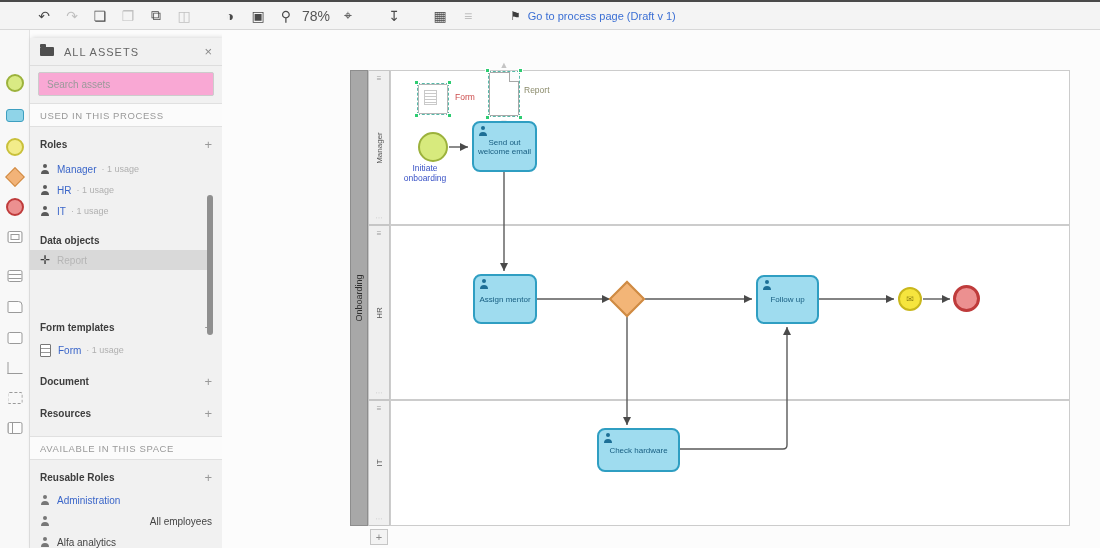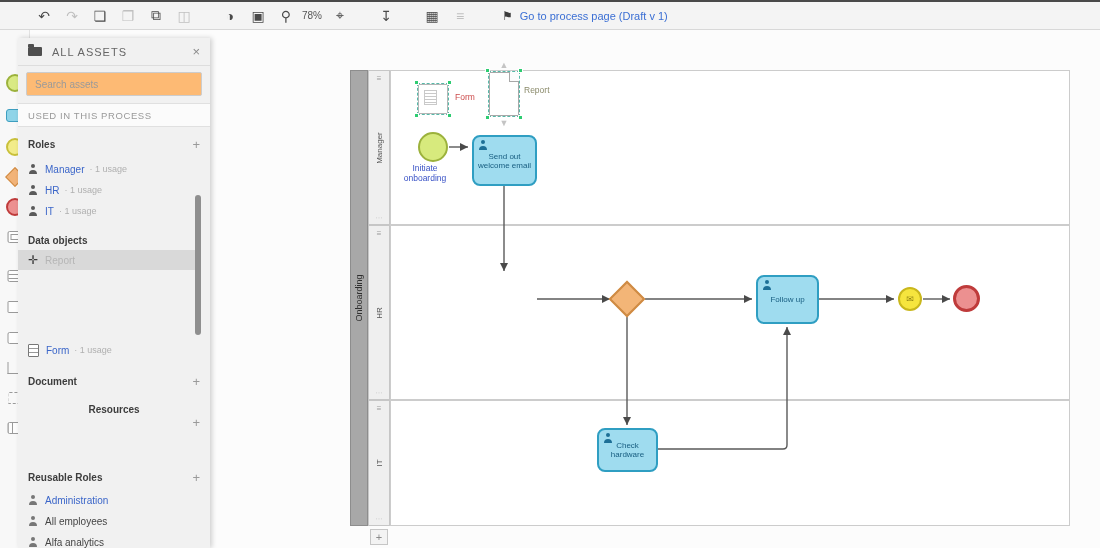--- a/index.html
+++ b/index.html
@@ -6,21 +6,21 @@
   html,body { width:1100px; height:548px; font-family:"Liberation Sans", sans-serif; background:#fff; overflow:hidden; }
   .page { position:relative; width:1100px; height:548px; background:#fcfcfc; }
   .abs { position:absolute; }
 
   
   .topline { position:absolute; left:0; top:0; width:1100px; height:2px; background:#4a4a4a; }
   .toolbar { position:absolute; left:0; top:2px; width:1100px; height:28px; background:#f4f4f4; border-bottom:1px solid #d8d8d8; display:flex; align-items:center; padding-left:32px; }
   .tb-btn { width:24px; height:22px; display:flex; align-items:center; justify-content:center; font-size:14px; color:#4a4a4a; margin-right:4px; cursor:pointer; }
   .tb-btn.disabled { color:#c0c0c0; }
   .tb-gap { width:18px; }
-  .tb-zoom { font-size:10px; color:#555; margin:0 6px 0 0; }
+  .tb-zoom { font-size:14px; color:#555; margin:0 6px 0 0; }
   .tb-link { display:flex; align-items:center; margin-left:26px; }
   .tb-link .pin { color:#3c3c3c; font-size:12px; margin-right:7px; }
   .tb-link .txt { color:#3b6fd4; font-size:11px; cursor:pointer; }
 
   
   .palette { position:absolute; left:0; top:30px; width:30px; height:518px; background:#f8f8f8; border-right:1px solid #e2e2e2; }
   .pal { position:absolute; left:50%; transform:translateX(-50%); cursor:pointer; }
   .shape-circle { width:18px; height:18px; border-radius:50%; }
   .pal-start { background:#d9ea84; border:2px solid #9cb23c; }
   .pal-task { width:18px; height:13px; border-radius:3px; background:#8fd4e8; border:1px solid #3e9fc0; }
@@ -31,25 +31,25 @@
   .pal-pool { background:repeating-linear-gradient(to bottom,#fdfdfd 0 3px,#9a9a9a 3px 4px); }
   .pal-page { border-radius:1px 4px 1px 1px; }
   .pal-annot { border-right:none; border-top:none; border-radius:0; background:transparent; }
   .pal-group { border-style:dashed; background:transparent; }
   .pal-grid { background:repeating-linear-gradient(to right,#fdfdfd 0 4px,#9a9a9a 4px 5px); }
   .pal-frame { box-shadow:inset 0 0 0 2px #fff, inset 0 0 0 3px #9a9a9a; }
   .folder { width:14px; height:9px; background:#4f4f4f; border-radius:1px; position:relative; display:inline-block; }
   .folder::before { content:""; position:absolute; top:-3px; left:0; width:6px; height:3px; background:#4f4f4f; border-radius:1px 1px 0 0; }
 
   
-  .panel { position:absolute; left:18px; top:38px; width:192px; height:510px; background:#f1f1f1; box-shadow:2px 0 5px rgba(0,0,0,.18); font-size:10px; color:#444; }
+  .panel { position:absolute; left:30px; top:38px; width:192px; height:510px; background:#f1f1f1; box-shadow:2px 0 5px rgba(0,0,0,.18); font-size:10px; color:#444; }
   .panel-header { position:absolute; left:0; top:0; width:100%; height:28px; border-bottom:1px solid #ddd; display:flex; align-items:center; padding:0 10px; }
   .panel-title { font-size:11px; letter-spacing:1px; color:#666; margin-left:10px; flex:1; }
   .panel-close { color:#8a8a8a; font-size:13px; cursor:pointer; }
-  .search { position:absolute; left:8px; top:34px; width:176px; height:24px; border:1px solid #ccc; border-radius:2px; background:#fdba74; font-size:10px; padding:0 8px; color:#555; font-family:"Liberation Sans",sans-serif; }
+  .search { position:absolute; left:8px; top:34px; width:176px; height:24px; border:1px solid #ccc; border-radius:2px; background:#f9a8d4; font-size:10px; padding:0 8px; color:#555; font-family:"Liberation Sans",sans-serif; }
   .search::placeholder { color:#9a9a9a; }
   .band { position:absolute; left:0; width:100%; height:24px; background:#fbfbfb; border-top:1px solid #e0e0e0; border-bottom:1px solid #e0e0e0; display:flex; align-items:center; padding:0 10px; color:#999; font-size:9.5px; letter-spacing:.6px; }
   .sec-head { position:absolute; left:0; width:100%; height:18px; display:flex; align-items:center; padding:0 10px; font-weight:bold; font-size:10px; color:#3d3d3d; }
   .sec-head .plus { margin-left:auto; color:#9a9a9a; font-size:13px; font-weight:normal; cursor:pointer; }
   .row { position:absolute; left:0; width:100%; height:20px; display:flex; align-items:center; padding:0 10px; cursor:pointer; }
   .row .link { color:#3b66c9; margin-left:7px; }
   .row .plain { color:#444; margin-left:7px; }
   .row .suffix { color:#b0b0b0; margin-left:5px; font-size:9px; }
   .row.hl { background:#d9d9d9; width:178px; }
   .row .faint { color:#8a8a8a; opacity:.45; margin-left:7px; }
@@ -196,46 +196,53 @@
 
     <div class="sec-head" style="top:193px;">
       <span>Data objects</span>
     </div>
     <div class="row hl" style="top:212px;">
       <span class="move-cur">✛</span>
       <span class="faint">Report</span>
     </div>
 
 
+    <div class="sec-head" style="top:280px;">
+      <span>Form templates</span>
+      <span class="plus">+</span>
+    </div>
     <div class="row" style="top:302px;">
       <span class="doc-ic"></span>
       <span class="link">Form</span>
       <span class="suffix">· 1 usage</span>
     </div>
 
     <div class="sec-head" style="top:334px;">
       <span>Document</span>
       <span class="plus">+</span>
     </div>
 
-    <div class="sec-head" style="top:366px;flex-direction:column;">
+    <div class="sec-head" style="top:366px;">
       <span>Resources</span>
       <span class="plus">+</span>
     </div>
 
+    <div class="band" style="top:398px;">
+        <span>AVAILABLE IN THIS SPACE</span>
+      </div>
 
     <div class="sec-head" style="top:430px;">
       <span>Reusable Roles</span>
       <span class="plus">+</span>
     </div>
     <div class="row" style="top:452px;">
       <span class="person" style="color:#777;"></span>
       <span class="link">Administration</span>
     </div>
-    <div class="row" style="top:473px;">
+    <div class="row" style="top:473px;justify-content:space-between;">
       <span class="person" style="color:#777;"></span>
       <span class="plain">All employees</span>
     </div>
     <div class="row" style="top:494px;">
       <span class="person" style="color:#777;"></span>
       <span class="plain">Alfa analytics</span>
     </div>
 
     <div class="scrollthumb"></div>
   </div>
@@ -300,37 +307,41 @@
     <span class="handle" style="left:-5px;bottom:-5px;"></span>
     <span class="handle" style="right:-5px;bottom:-5px;"></span>
     <span class="movearrow" style="left:50%;top:-13px;transform:translateX(-50%);">▲</span>
     <span class="movearrow" style="left:50%;bottom:-13px;transform:translateX(-50%);">▼</span>
   </div>
   <div class="nlabel abs" style="left:524px;top:86px;color:#8a8a6a;">Report</div>
 
   <div class="evt evt-start node" style="left:418px;top:132px;width:30px;height:30px;"></div>
   <div class="nlabel start-label" style="left:391px;top:164px;width:68px;">Initiate onboarding</div>
 
-  <div class="task node" style="left:472px;top:135px;width:65px;height:51px;">
+  <div class="task node" style="left:472px;top:121px;width:65px;height:51px;">
     <span class="person tperson"></span>
     <span>Send out welcome email</span>
   </div>
 
+  <div class="task node" style="left:473px;top:274px;width:64px;height:50px;">
+    <span class="person tperson"></span>
+    <span>Assign mentor</span>
+  </div>
 
   <div class="gateway node" style="left:614px;top:286px;width:26px;height:26px;"></div>
 
   <div class="task node" style="left:756px;top:275px;width:63px;height:49px;">
     <span class="person tperson"></span>
     <span>Follow up</span>
   </div>
 
   <div class="evt evt-msg node" style="left:898px;top:287px;width:24px;height:24px;">
     <span>✉</span>
   </div>
 
   <div class="evt evt-end node" style="left:953px;top:285px;width:27px;height:27px;"></div>
 
-  <div class="task node" style="left:597px;top:428px;width:61px;height:44px;">
+  <div class="task node" style="left:597px;top:428px;width:83px;height:44px;">
     <span class="person tperson"></span>
     <span>Check hardware</span>
   </div>
 
 </div>
 
 </body></html>

